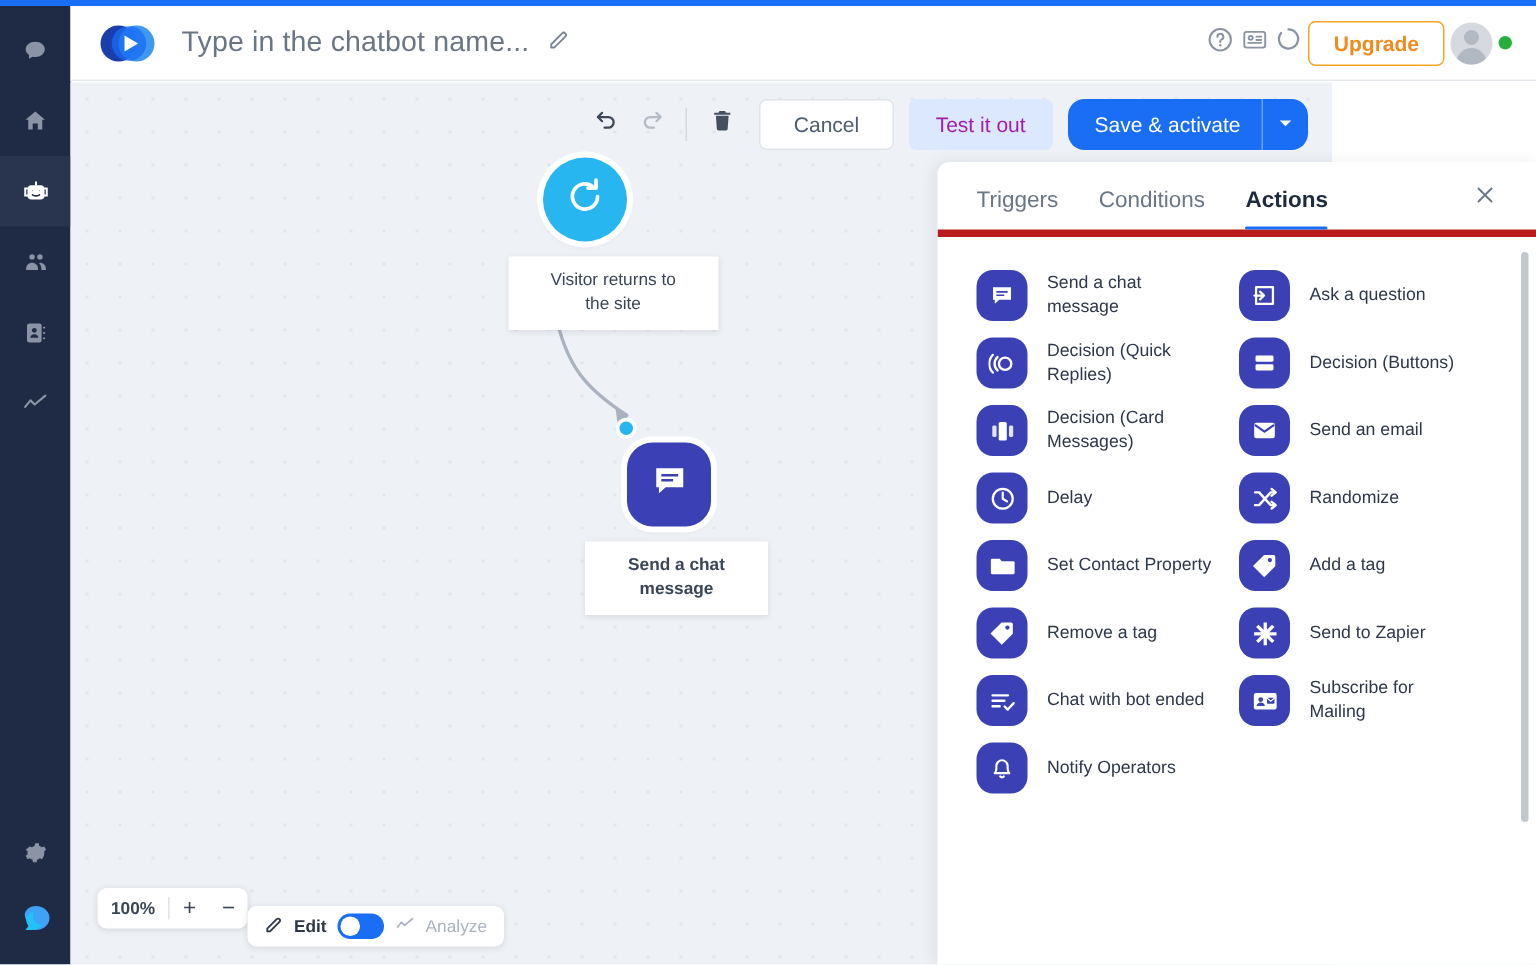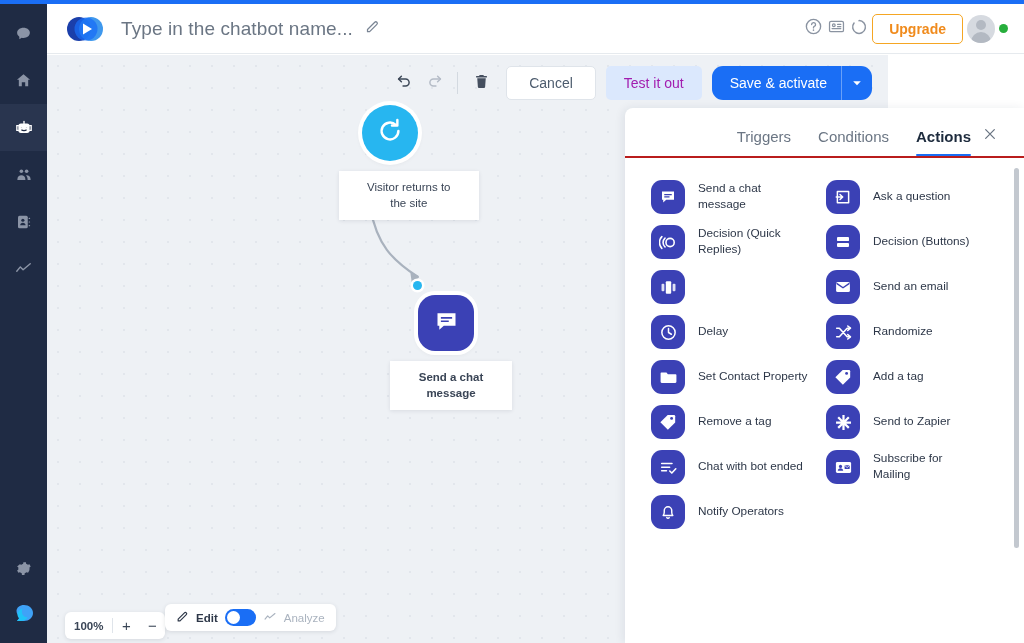--- a/index.html
+++ b/index.html
@@ -173,21 +173,21 @@
     cursor: pointer;
   }
   .conn-dot {
     width: 9px; height: 9px; border-radius: 50%;
     background: #27b6f0;
     box-shadow: 0 0 0 2.5px #ffffff;
   }
 
   
   .zoom-ctl {
-    position: absolute; left: 18px; bottom: 4px;
+    position: absolute; left: 18px; bottom: 24px;
     background: #ffffff; border-radius: 6px;
     height: 27px; display: flex; align-items: center;
     box-shadow: 0 1px 4px rgba(30,40,60,.12);
     font-size: 11.5px; color: #3a4556;
   }
   .zoom-level { padding: 0 9px; font-weight: bold; }
   .zoom-div { width: 1px; height: 15px; background: #dfe4ea; }
   .zoom-btn {
     width: 26px; height: 27px; display: flex; align-items: center;
     justify-content: center; cursor: pointer; font-size: 15px; color: #3a4556;
@@ -215,23 +215,22 @@
   .panel {
     position: absolute; top: 108px; left: 625px;
     width: 399px; height: 535px;
     background: #ffffff;
     border-radius: 8px 0 0 0;
     box-shadow: -2px 0 10px rgba(30,40,60,.08);
     overflow: hidden;
   }
   .panel-tabs {
     height: 50px; display: flex; align-items: flex-end;
-    padding: 0 26px; border-bottom: 2px solid #b91c1c;
+    padding: 0 26px; border-bottom: 5px solid #b91c1c;
     position: relative;
-    justify-content: flex-end;
   }
   .ptab {
     font-size: 15px; color: #6b7684; padding-bottom: 11px;
     margin-right: 27px; cursor: pointer; position: relative;
   }
   .ptab.active { color: #1d2b3d; font-weight: bold; }
   .ptab.active::after {
     content: ""; position: absolute; left: 0; right: 0; bottom: 0;
     height: 2.5px; background: #1a6ef5; border-radius: 2px;
   }
@@ -589,20 +588,21 @@
         </div>
 
         <div class="act-item">
           <div class="act-ico">
             <svg width="19" height="19" viewBox="0 0 24 24" fill="#ffffff">
               <rect x="8.6" y="4.2" width="6.8" height="15.6" rx="1.3"></rect>
               <rect x="3.2" y="7.2" width="3.6" height="9.6" rx="1.2" opacity=".85"></rect>
               <rect x="17.2" y="7.2" width="3.6" height="9.6" rx="1.2" opacity=".85"></rect>
             </svg>
           </div>
+          <div class="act-label">Decision (Card Messages)</div>
         </div>
 
         <div class="act-item">
           <div class="act-ico">
             <svg width="18" height="18" viewBox="0 0 24 24" fill="#ffffff">
               <rect x="2.8" y="5.2" width="18.4" height="13.6" rx="2"></rect>
               <path d="M4 7.4 12 13l8-5.6" fill="none" stroke="#3b41b5" stroke-width="1.9" stroke-linecap="round" stroke-linejoin="round"></path>
             </svg>
           </div>
           <div class="act-label">Send an email</div>

